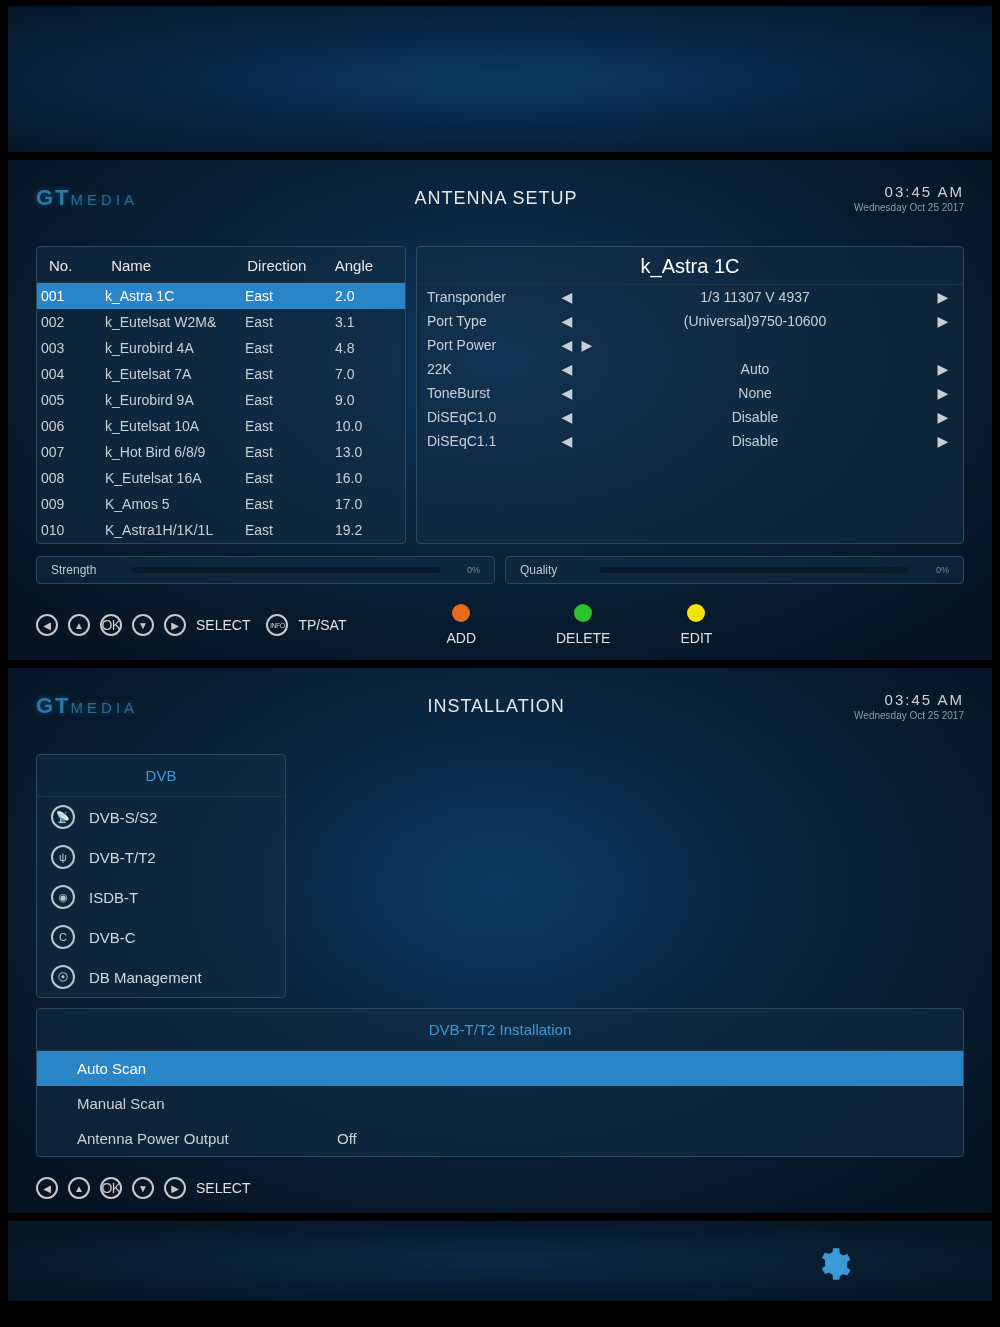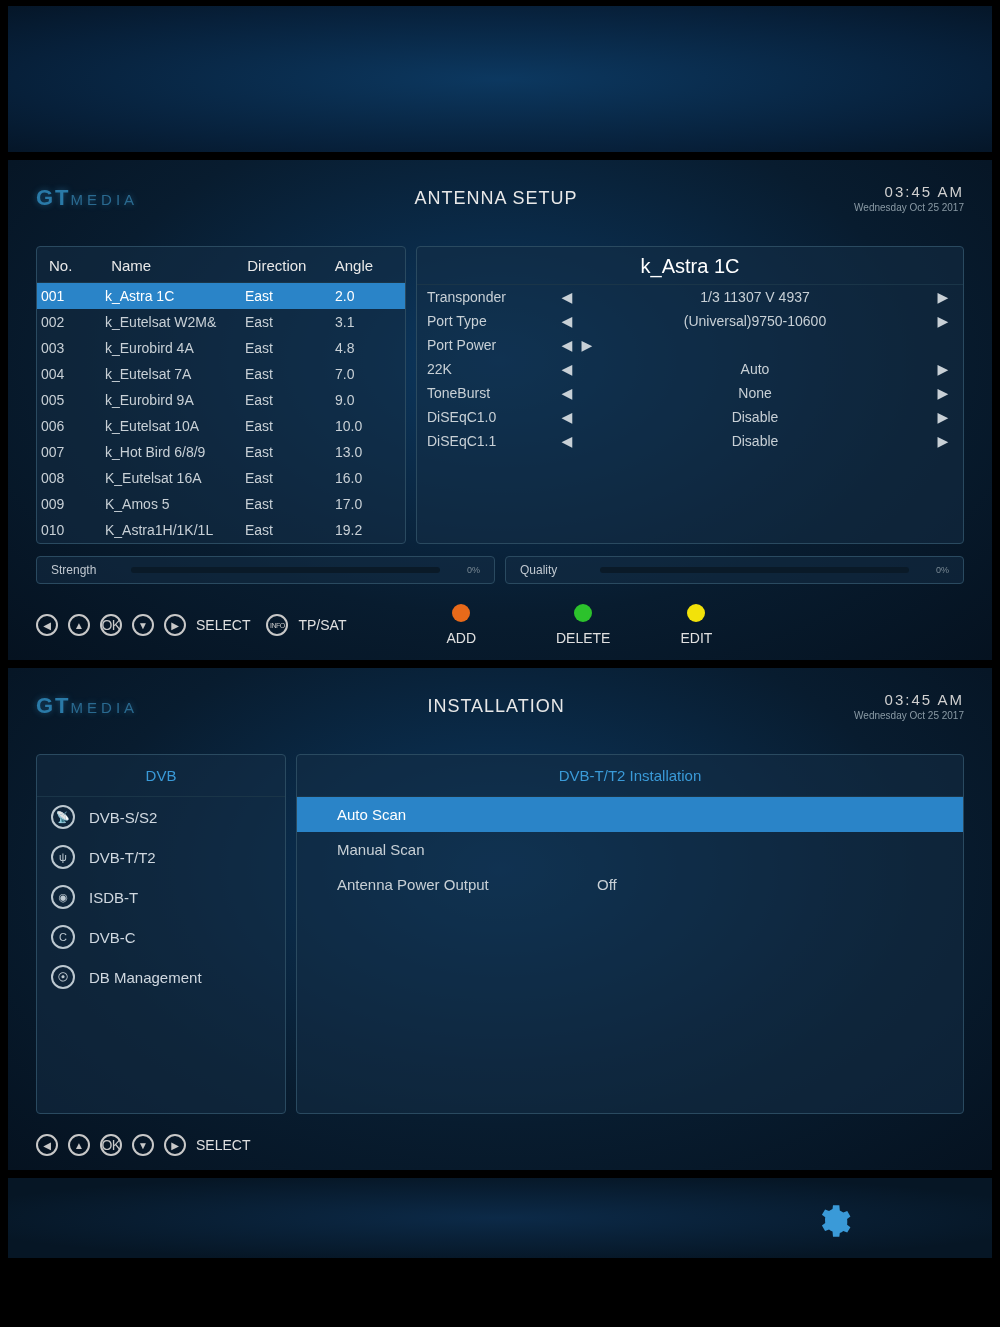--- a/index.html
+++ b/index.html
@@ -36,21 +36,21 @@
   .bars { display:flex; gap:10px; margin-top:12px; }
   .bar-pane { flex:1; background:rgba(20,45,70,.55); border:1px solid #2a4a60; border-radius:4px; display:flex; align-items:center; padding:6px 14px; color:#c0c8d0; font-size:12px; }
   .bar-pane .blabel { width:70px; }
   .bar-pane .track { flex:1; height:6px; background:#0a1a28; border-radius:3px; margin:0 10px; position:relative; }
   .bar-pane .pct { width:30px; text-align:right; font-size:9px; color:#7a8a95; }
   .toolbar { display:flex; align-items:center; gap:10px; margin-top:20px; color:#e0e0e0; font-size:14px; }
   .navbtn { width:22px; height:22px; border:2px solid #c8c8c8; border-radius:50%; display:flex; align-items:center; justify-content:center; font-size:10px; color:#c8c8c8; }
   .navbtn.ok { font-size:14px; letter-spacing:-0.5px; }
   .dot { width:18px; height:18px; border-radius:50%; display:inline-block; }
   .tool-item { display:flex; align-items:center; gap:8px;flex-direction:column; }
-  .install-row { display:flex; gap:10px; margin-top:30px; min-height:360px; }
+  .install-row { display:flex; gap:10px; margin-top:30px; min-height:360px;flex-direction:column; }
   .sidepane { width:250px; }
   .pane-title { text-align:center; color:#3a9ad8; font-size:15px; padding:12px 0; border-bottom:1px solid #1a3548; }
   .side-item { display:flex; align-items:center; gap:14px; padding:8px 14px; color:#d0d8e0; font-size:15px; }
   .side-item .icn { width:24px; height:24px; border:2px solid #bcc8d0; border-radius:50%; display:flex; align-items:center; justify-content:center; font-size:11px; color:#bcc8d0; }
   .mainpane { flex:1; }
   .opt-row { display:flex; padding:9px 40px; color:#c8d0d6; font-size:15px; }
   .opt-row.sel { background:#2a84c8; color:#fff; }
   .opt-row .olbl { width:260px; }
   .spacer-bottom { height:80px; background:radial-gradient(ellipse at center,#0c2a48 0%,#061625 80%); margin:8px 8px 0 8px; position:relative; }
   .gear { position:absolute; right:140px; bottom:18px; width:38px; height:38px; }

